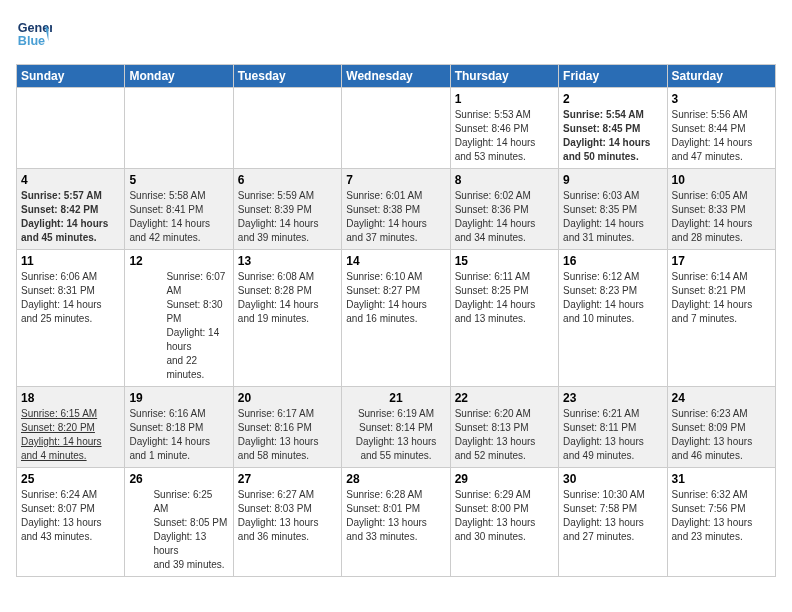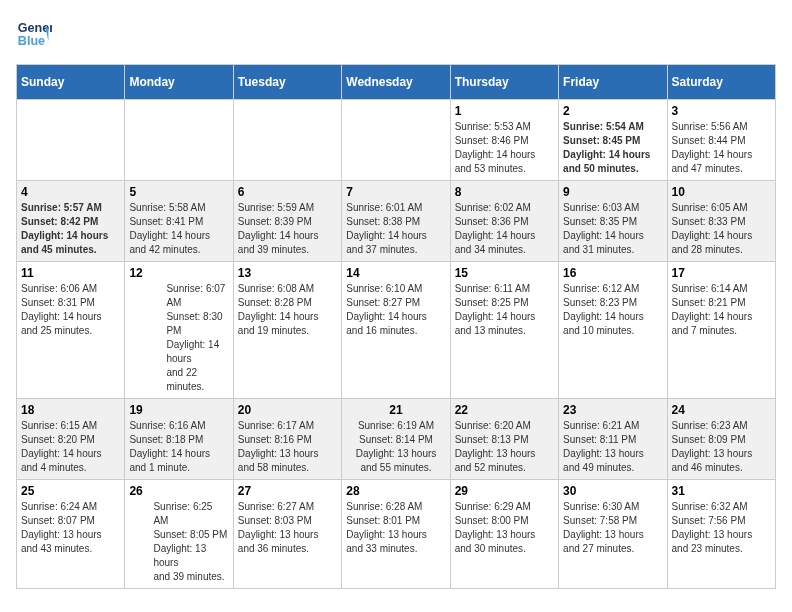--- a/index.html
+++ b/index.html
@@ -38,21 +38,21 @@
       color: #333;
     }
     .calendar {
       width: 100%;
       border-collapse: collapse;
       font-size: 11px;
     }
     .calendar th {
       background-color: #2a6db5;
       color: #fff;
-      padding: 10px 4px;
+      padding: 4px 4px;
       text-align: left;
       font-size: 12px;
       font-weight: bold;
       border: 1px solid #ccc;
     }
     .calendar td {
       vertical-align: top;
       padding: 4px;
       border: 1px solid #ccc;
       width: calc(100%/7);
@@ -235,21 +235,21 @@
           <span class="day-number">17</span>
           <div class="day-info" style="white-space: pre-line;">Sunrise: 6:14 AM
 Sunset: 8:21 PM
 Daylight: 14 hours
 and 7 minutes.</div>
         </td>
       </tr>
       <tr>
         <td style="background: rgb(240, 240, 240);">
           <span class="day-number">18</span>
-          <div class="day-info" style="white-space: pre-line;">Sunrise: 6:15 AM
+          <div class="day-info" style="white-space: pre-line; text-decoration: underline;">Sunrise: 6:15 AM
 Sunset: 8:20 PM
 Daylight: 14 hours
 and 4 minutes.</div>
         </td>
         <td style="background: rgb(240, 240, 240);">
           <span class="day-number">19</span>
           <div class="day-info" style="white-space: pre-line;">Sunrise: 6:16 AM
 Sunset: 8:18 PM
 Daylight: 14 hours
 and 1 minute.</div>
@@ -321,21 +321,21 @@
         </td>
         <td style="background: rgb(255, 255, 255);">
           <span class="day-number">29</span>
           <div class="day-info" style="white-space: pre-line;">Sunrise: 6:29 AM
 Sunset: 8:00 PM
 Daylight: 13 hours
 and 30 minutes.</div>
         </td>
         <td style="background: rgb(255, 255, 255);">
           <span class="day-number">30</span>
-          <div class="day-info" style="white-space: pre-line;">Sunrise: 6:30 AM
+          <div class="day-info" style="white-space: pre-line;">Sunrise: 10:30 AM
 Sunset: 7:58 PM
 Daylight: 13 hours
 and 27 minutes.</div>
         </td>
         <td style="background: rgb(255, 255, 255); margin-top: 35px;">
           <span class="day-number">31</span>
           <div class="day-info" style="white-space: pre-line;">Sunrise: 6:32 AM
 Sunset: 7:56 PM
 Daylight: 13 hours
 and 23 minutes.</div>

